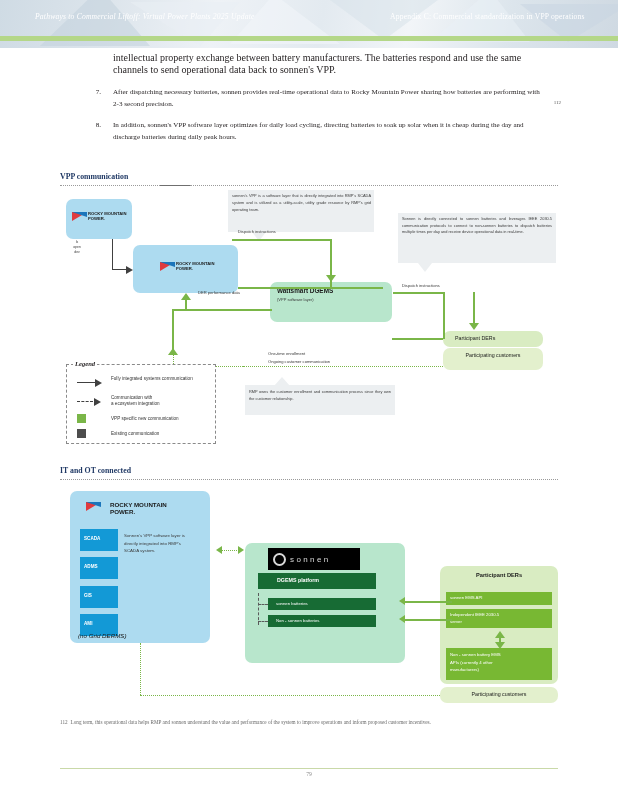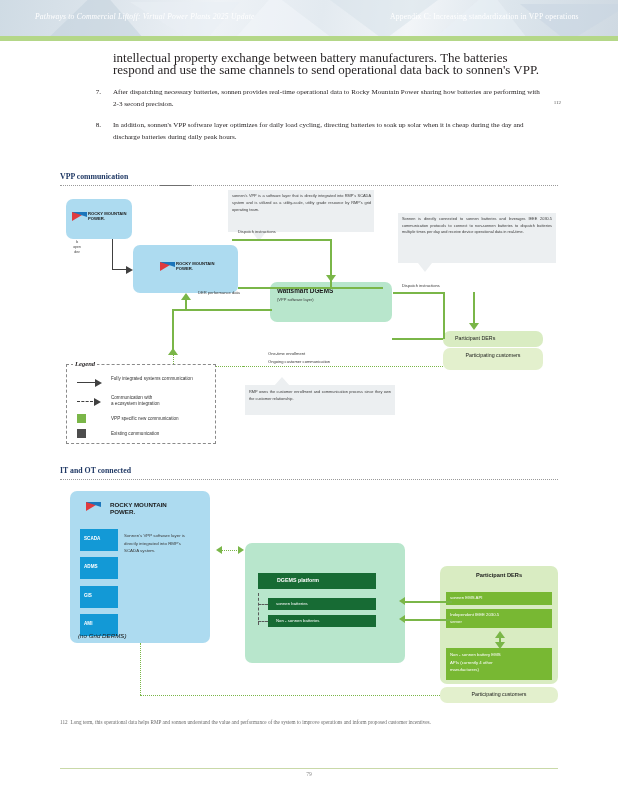--- a/index.html
+++ b/index.html
@@ -6,21 +6,21 @@
   html, body {
     width: 618px; height: 800px;
     background: #ffffff;
     font-family: "Liberation Serif", serif;
     overflow: hidden;
   }
   .page { position: relative; width: 618px; height: 800px; background: #fff; }
 
   
   .header-band {
-    position: absolute; top: 0; left: 0; width: 618px; height: 40px;
+    position: absolute; top: 0; left: 0; width: 618px; height: 48px;
     background: linear-gradient(100deg,#cfdbe4 0%,#dde5ec 18%,#eef2f6 35%,#e3eaf0 52%,#f2f5f8 66%,#dce5ec 82%,#cfd9e2 100%);
     overflow: hidden;
   }
   .header-band .facet { position: absolute; opacity: .55; }
   .f1 { top:-12px; left:40px; width:0;height:0; border-left:60px solid transparent; border-right:50px solid transparent; border-bottom:58px solid #c3d2dd; }
   .f2 { top:2px; left:130px; width:0;height:0; border-left:70px solid transparent; border-right:40px solid transparent; border-top:44px solid #e9eff4; }
   .f3 { top:-6px; left:230px; width:0;height:0; border-left:44px solid transparent; border-right:66px solid transparent; border-bottom:50px solid #f3f6f9; }
   .f4 { top:0px; left:330px; width:0;height:0; border-left:54px solid transparent; border-right:54px solid transparent; border-top:40px solid #d7e1e9; }
   .f5 { top:-10px; left:430px; width:0;height:0; border-left:60px solid transparent; border-right:40px solid transparent; border-bottom:52px solid #eaf0f5; }
   .f6 { top:4px; left:520px; width:0;height:0; border-left:48px solid transparent; border-right:62px solid transparent; border-top:38px solid #c9d6e1; }
@@ -33,21 +33,21 @@
     white-space: nowrap;
   }
   .hdr-left  { left: 35px; }
   .hdr-right { left: 390px; font-style: normal; }
 
   
   .body-copy { position: absolute; left: 0; top: 52px; width: 618px; }
   .para {
     position: relative;
     font-family: "Liberation Serif", serif;
-    font-size: 13px; line-height: 12.3px; color: #231f20;
+    font-size: 10px; line-height: 12.3px; color: #231f20;
     width: 430px; margin-left: 113px; text-align: left;
   }
   .numlist { position: relative; margin-left: 75px; width: 470px; margin-top: 9px; }
   .numitem { position: relative; padding-left: 38px; margin-bottom: 9px;
     font-family: "Liberation Serif", serif; font-size: 7.1px; line-height: 12.3px; color: #231f20; }
   .numitem .num { position: absolute; left: 0; top: 0; width: 26px; text-align: right; color: #231f20; font-size: 7.1px; }
   .sup-note { position: absolute; right: -16px; top: 11px; font-size: 5px; color: #555; }
 
   
   .sect-title {
@@ -158,21 +158,21 @@
 <div class="page">
 
   <div class="header-band">
     <span class="facet f1"></span>
     <span class="facet f2"></span>
     <span class="facet f3"></span>
     <span class="facet f4"></span>
     <span class="facet f5"></span>
     <span class="facet f6"></span>
     <div class="hdr-text hdr-left">Pathways to Commercial Liftoff: Virtual Power Plants 2025 Update</div>
-    <div class="hdr-text hdr-right">Appendix C: Increasing standardization in VPP operations</div>
+    <div class="hdr-text hdr-right">Appendix C: Commercial standardization in VPP operations</div>
   </div>
   <div class="header-rule"></div>
 
   <div class="body-copy">
     <div class="para">intellectual property exchange between battery manufacturers. The batteries respond and use the same channels to send operational data back to sonnen's VPP.</div>
     <div class="numlist">
       <div class="numitem">
         <span class="num">7.</span>
         <span>After dispatching necessary batteries, sonnen provides real-time operational data to Rocky Mountain Power sharing how batteries are performing with 2-3 second precision.</span>
         <span class="sup-note">112</span>
@@ -309,20 +309,24 @@
 
   <div class="lbl blurtext" style="left:124px; top:532px; width:62px; font-size:4.4px; line-height:7.6px;">Sonnen's VPP software layer is directly integrated into RMP's SCADA system.</div>
 
   <div class="lbl" style="left:78px; top:632px; font-size:6.2px; font-style:italic; color:#1a1a1a;">(no Grid DERMS)</div>
 
   <div class="arr-l" style="left:216px; top:546px;"></div>
   <div class="ln-dot" style="left:222px; top:550px; width:17px;"></div>
   <div class="arr-r" style="left:238px; top:546px;"></div>
 
   <div class="box rb green-mint" style="left:245px; top:543px; width:160px; height:120px;"></div>
+  <div class="sonnen" style="left:268px; top:548px; width:92px; height:22px;">
+    <span class="ring"></span>
+    <span class="word">sonnen</span>
+  </div>
 
   <div class="box green-dk" style="left:258px; top:573px; width:118px; height:16px;"></div>
   <div class="lbl lbl-w" style="left:277px; top:577px; font-size:5.3px; font-weight:bold;">DGEMS platform</div>
 
   <div class="box green-dk" style="left:268px; top:598px; width:108px; height:12px;"></div>
   <div class="lbl lbl-w" style="left:276px; top:601px; font-size:4.3px;">sonnen batteries</div>
 
   <div class="box green-dk" style="left:268px; top:615px; width:108px; height:12px;"></div>
   <div class="lbl lbl-w" style="left:276px; top:618px; font-size:4.3px;">Non - sonnen batteries</div>
 

